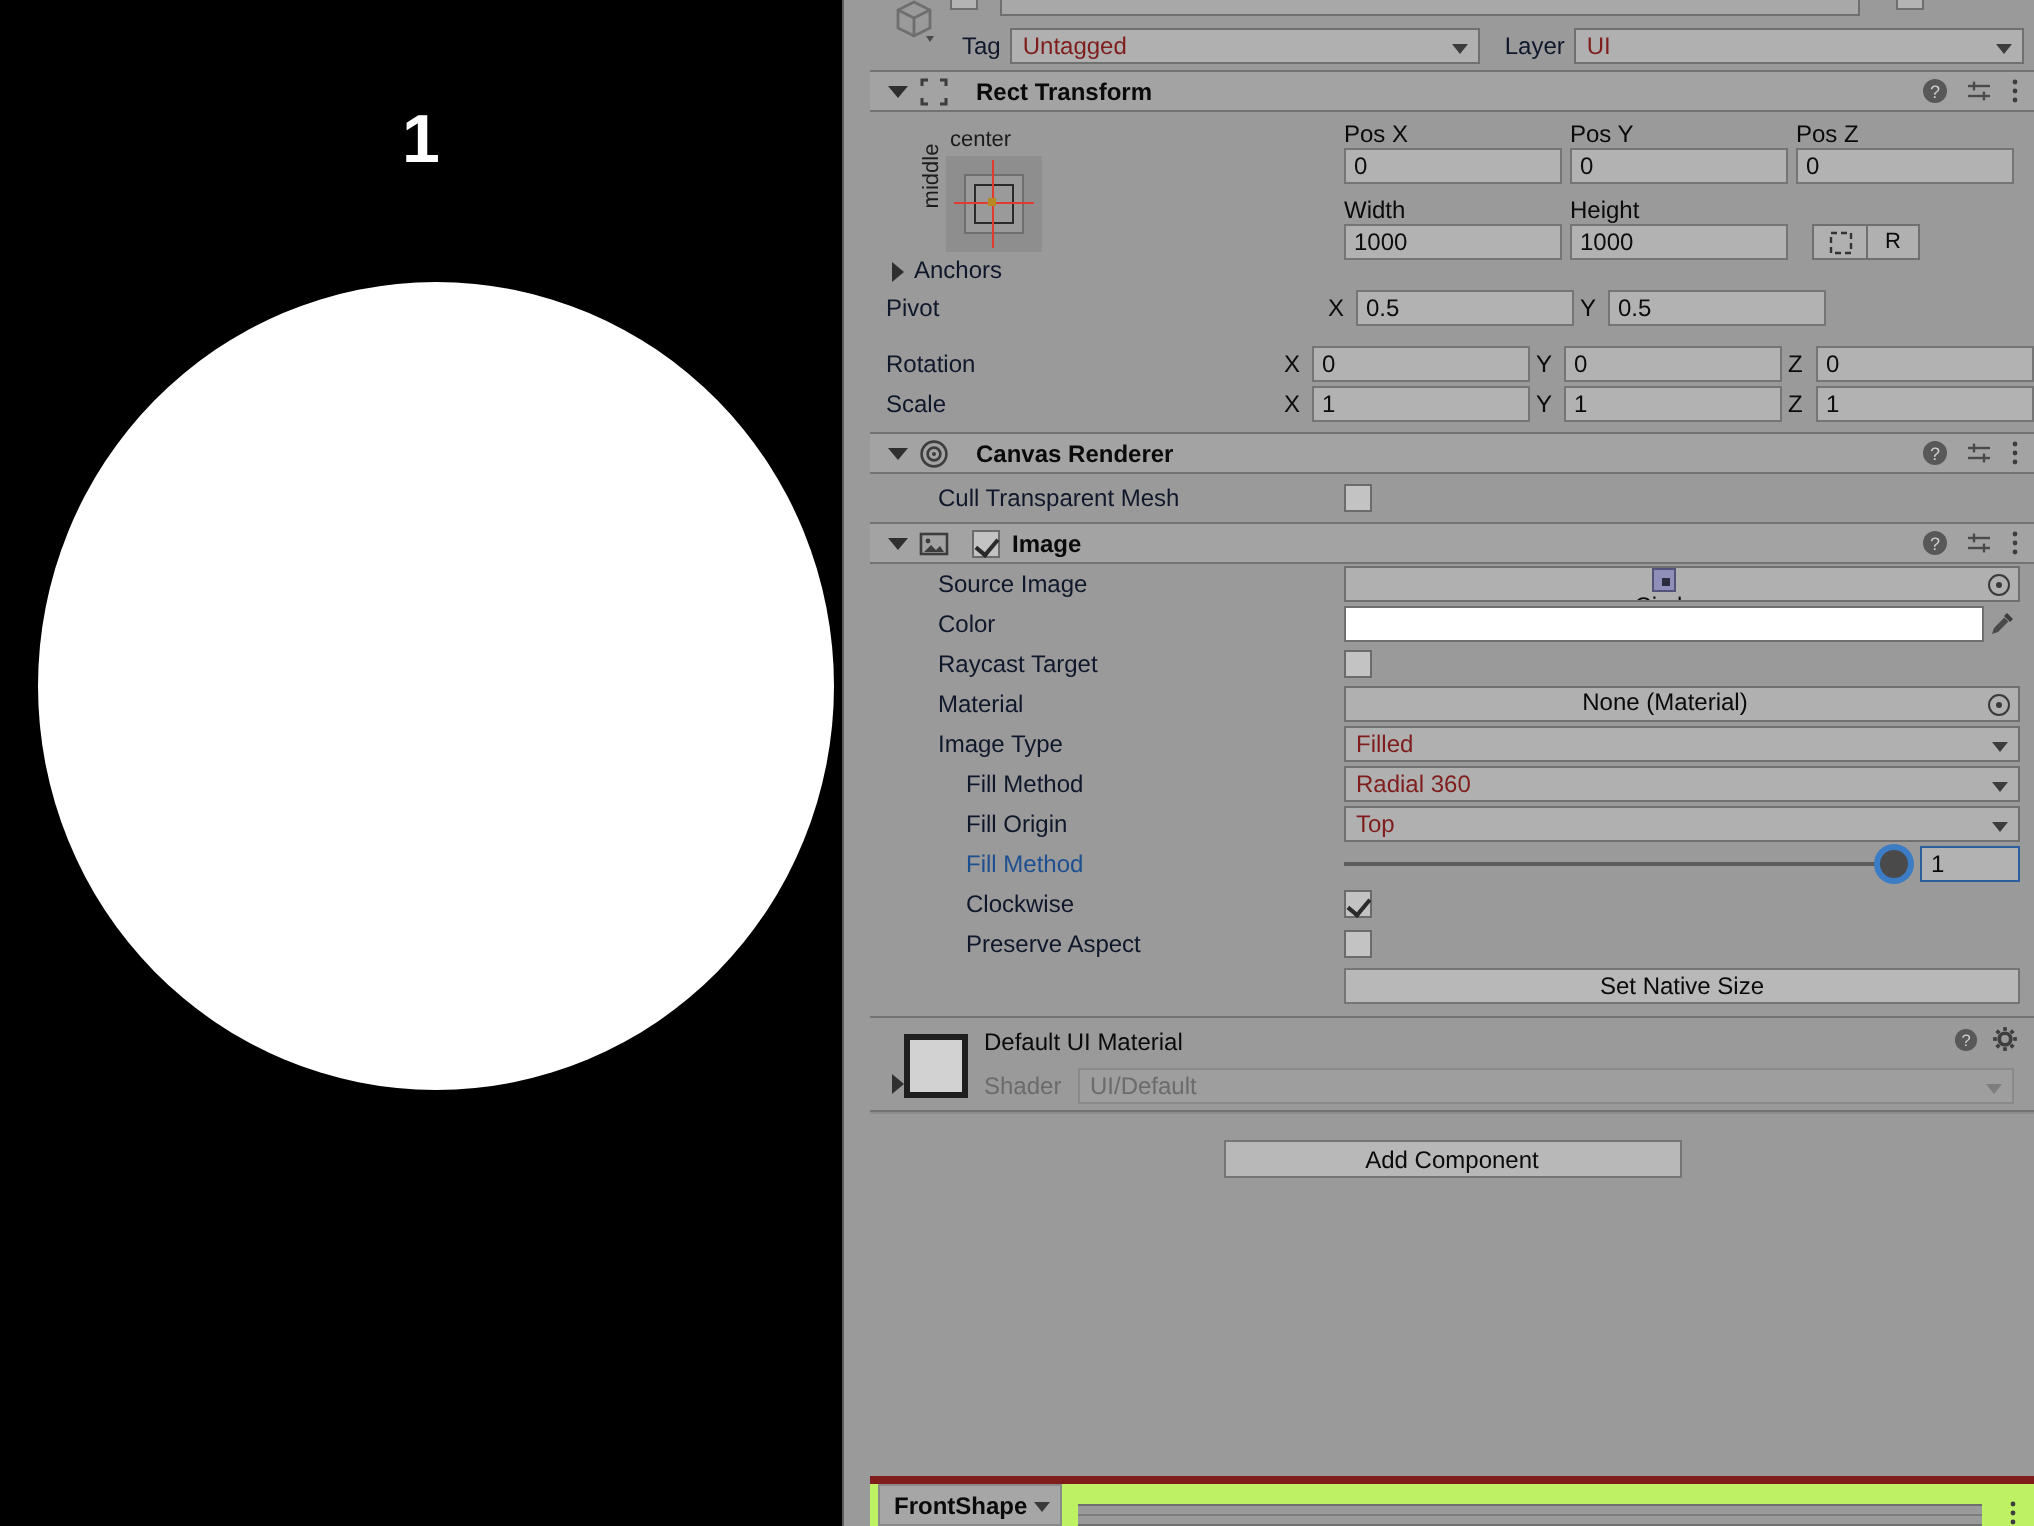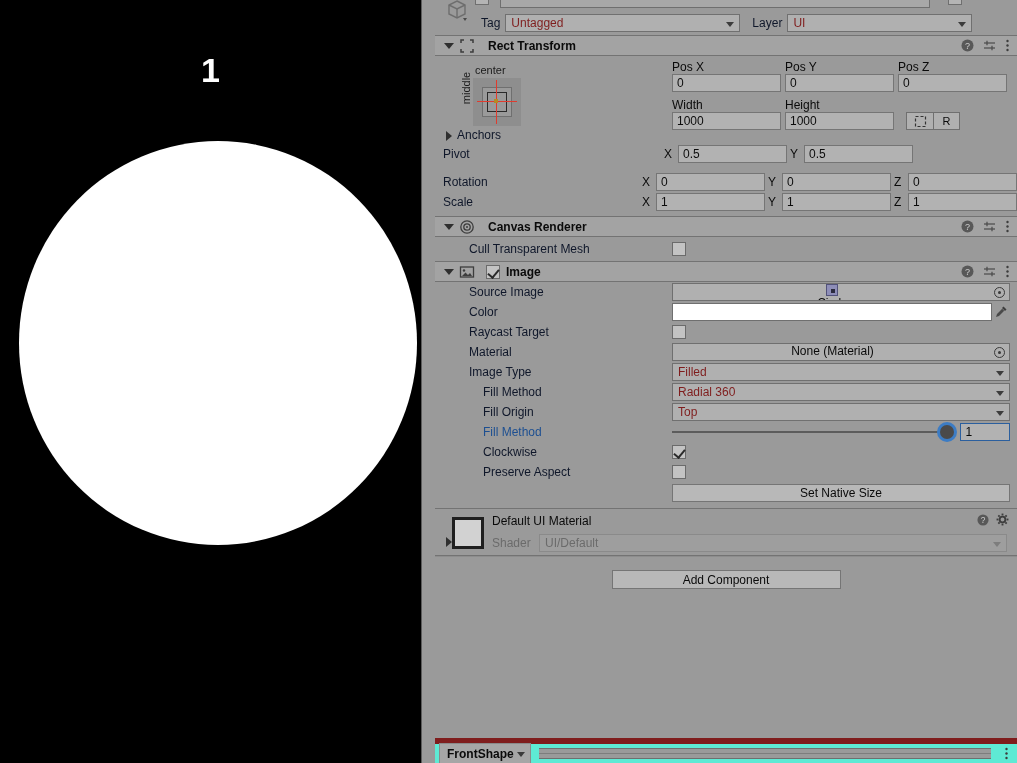--- a/index.html
+++ b/index.html
@@ -76,21 +76,21 @@
     height: 18px; background: #b0b0b0; border: 1px solid #707070;
     display: flex; align-items: center; padding: 0 16px 0 5px;
     font-size: 12px; color: #7f1d1d; overflow: hidden; white-space: nowrap;
   }
   .dd::after {
     content: ""; position: absolute; right: 5px; top: 7px;
     border-left: 4px solid transparent; border-right: 4px solid transparent;
     border-top: 5px solid #3c3c3c;
   }
   .dd-tag { width: 235px; }
-  .dd-layer { width: 185px; text-align: center; }
+  .dd-layer { width: 225px; text-align: center; }
 
   
   .comp-header {
     display: flex; align-items: center;
     height: 21px; background: #a3a3a3;
     border-top: 1px solid #737373; border-bottom: 1px solid #737373;
     padding-left: 8px;
     position: relative;
   }
   .foldout {
@@ -245,22 +245,22 @@
   
   .addcomp-zone { height: 46px; display: flex; align-items: center; justify-content: center; border-top: 1px solid #8d8d8d; }
   .addcomp-btn {
     width: 229px; height: 19px; background: #b8b8b8; border: 1px solid #757575;
     display: flex; align-items: center; justify-content: center; font-size: 12px;
   }
 
   
   .footer {
     position: absolute; left: 0; bottom: 0; width: 582px; height: 25px;
-    background: #5eead4; border-top: 6px solid #7f1d1d;
-    display: flex; align-items: center; padding: 0 4px;
+    background: #bef264; border-top: 4px solid #7f1d1d;
+    display: flex; align-items: flex-end; padding: 0 4px;
   }
   .footer-tab {
     height: 21px; background: #a6a6a6; border: 1px solid #8a8a8a;
     display: flex; align-items: center; padding: 0 16px 0 7px;
     font-weight: bold; font-size: 12px; position: relative;
   }
   .footer-tab::after {
     content: ""; position: absolute; right: 5px; top: 8px;
     border-left: 4px solid transparent; border-right: 4px solid transparent;
     border-top: 5px solid #3a3a3a;

